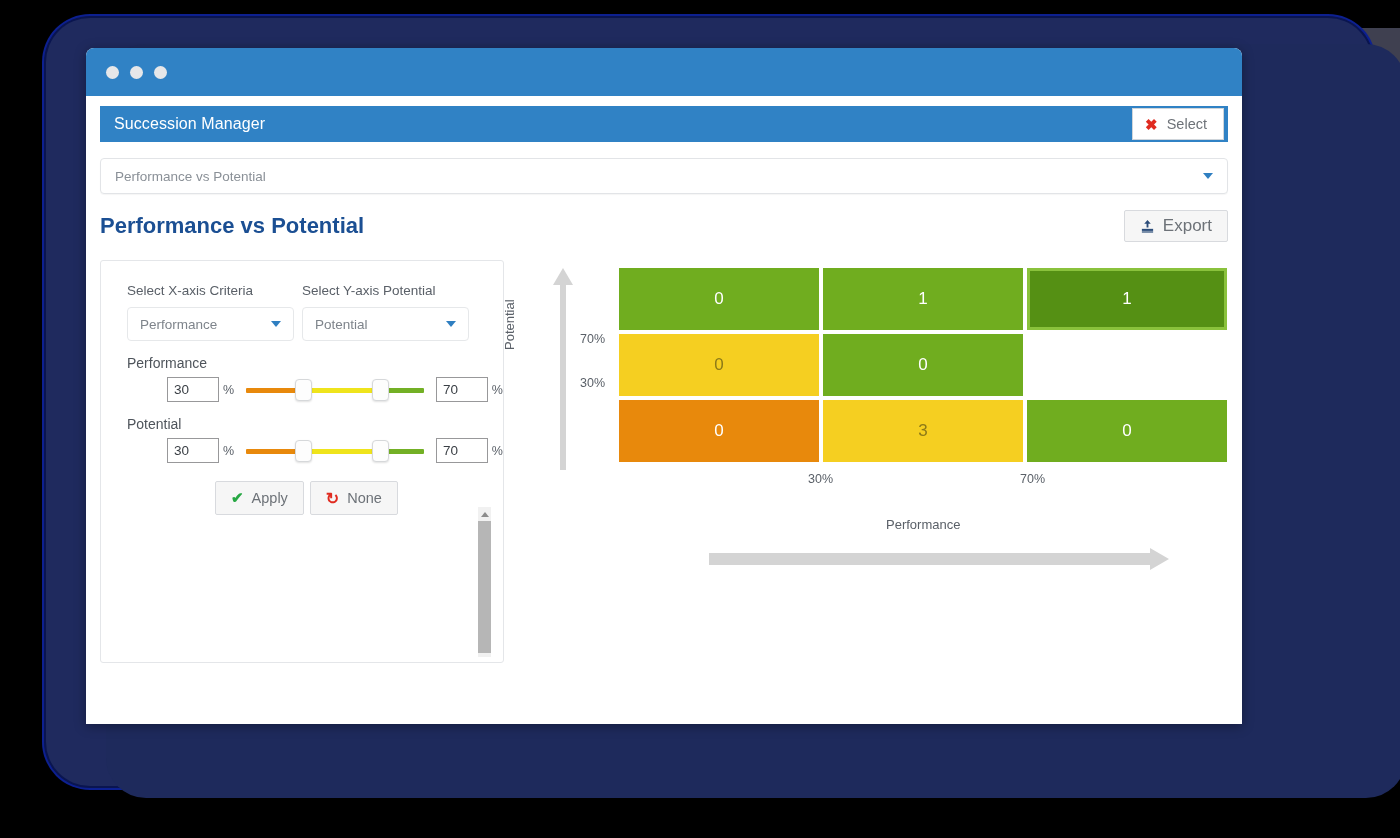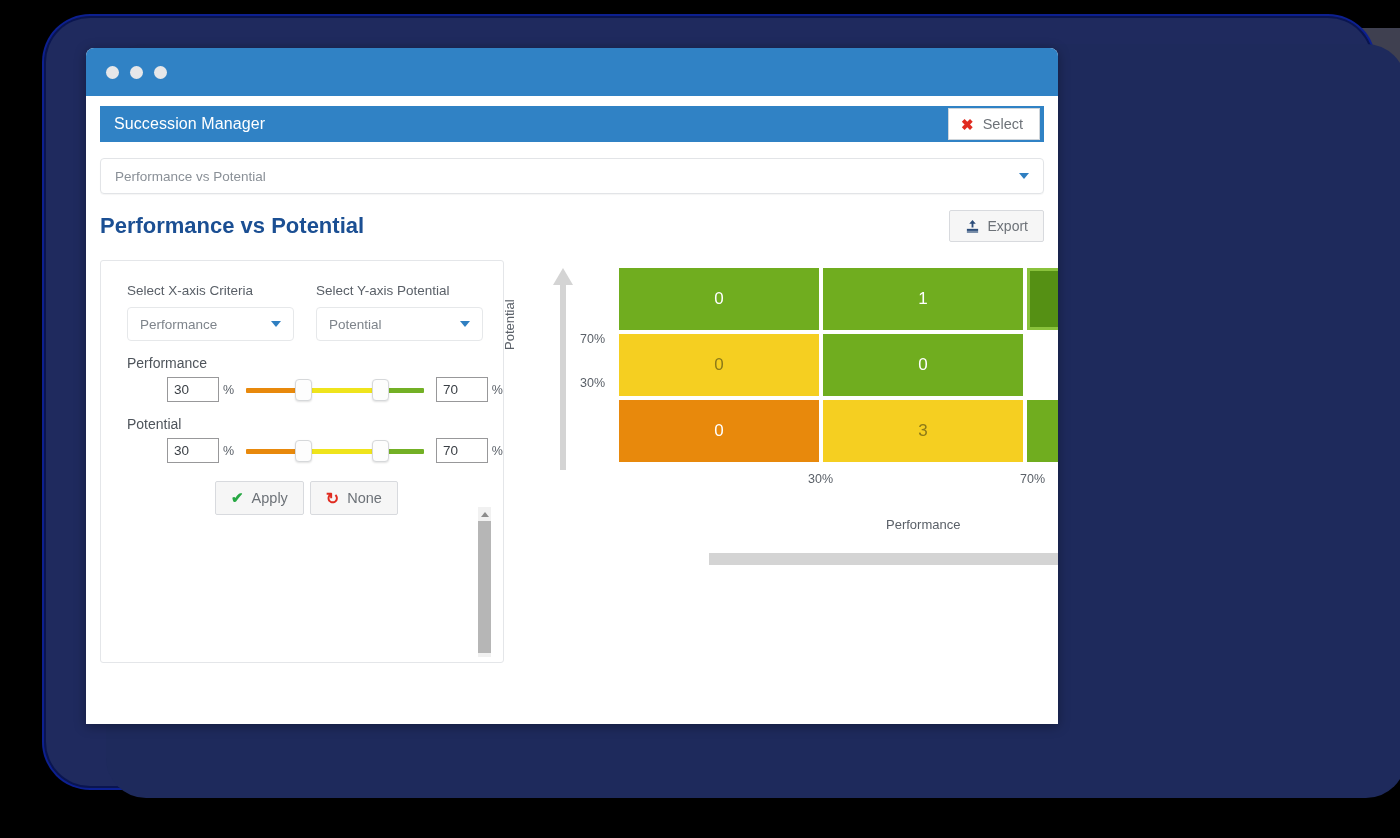--- a/index.html
+++ b/index.html
@@ -33,21 +33,21 @@
     left: 60px; top: 26px;
     width: 1300px; height: 754px;
     background: #1e2a5c;
     border-radius: 40px;
   }
 
   
   .browser {
     position: absolute;
     left: 86px; top: 48px;
-    width: 972px; height: 676px;
+    width: 1156px; height: 676px;
     background: #ffffff;
     border-radius: 8px 8px 0 0;
     overflow: hidden;
     box-shadow: 0 2px 12px rgba(0,0,0,0.35);
   }
   .chrome-bar {
     height: 48px; background: #3082c5;
     display: flex; align-items: center; padding-left: 20px; gap: 11px;
   }
   .dot { width: 13px; height: 13px; border-radius: 50%; background: #e6e7e9; }
@@ -87,34 +87,34 @@
   
   .headline-row {
     display: flex; align-items: center; justify-content: space-between;
     margin: 16px 14px 0 14px;
   }
   .page-title { color: #1b4f93; font-size: 22px; font-weight: bold; }
   .export-btn {
     background: #f6f6f6; border: 1px solid #d8dade;
     height: 32px; padding: 0 15px;
     display: flex; align-items: center; gap: 8px;
-    font-size: 14px; color: #6d7278; cursor: pointer; border-radius: 2px;
+    font-size: 17px; color: #6d7278; cursor: pointer; border-radius: 2px;
   }
 
   
   .body-row { display: flex; margin: 18px 14px 0 14px; }
 
   
   .left-panel {
     width: 404px; height: 403px;
     border: 1px solid #e4e6e9; border-radius: 3px;
     background: #fff; position: relative; overflow: hidden;
     padding: 22px 0 0 26px;
   }
-  .crit-row { display: flex; gap: 22px; }
+  .crit-row { display: flex; gap: 8px; }
   .crit-col { width: 167px; }
   .crit-label { font-size: 13.5px; color: #5a6068; margin-bottom: 9px; }
   .crit-select {
     height: 34px; border: 1px solid #e6e8ea; border-radius: 4px;
     display: flex; align-items: center; justify-content: space-between;
     padding: 0 12px; font-size: 13.5px; color: #7e848b; background: #fff;
   }
 
   .slider-block { margin-top: 14px; }
   .slider-title { font-size: 14px; color: #4e545b; margin-bottom: 6px; }

